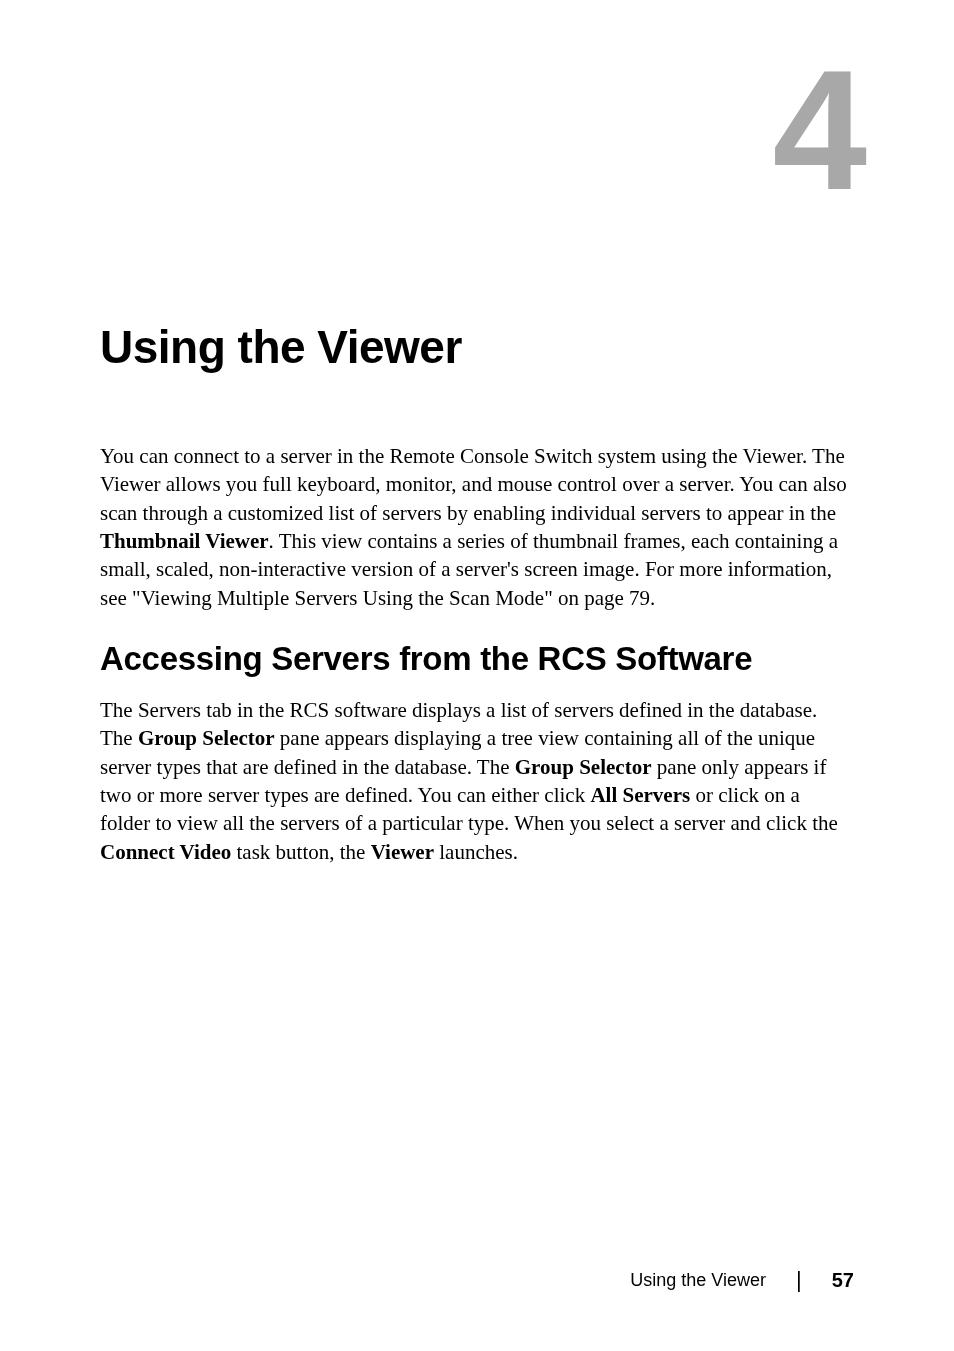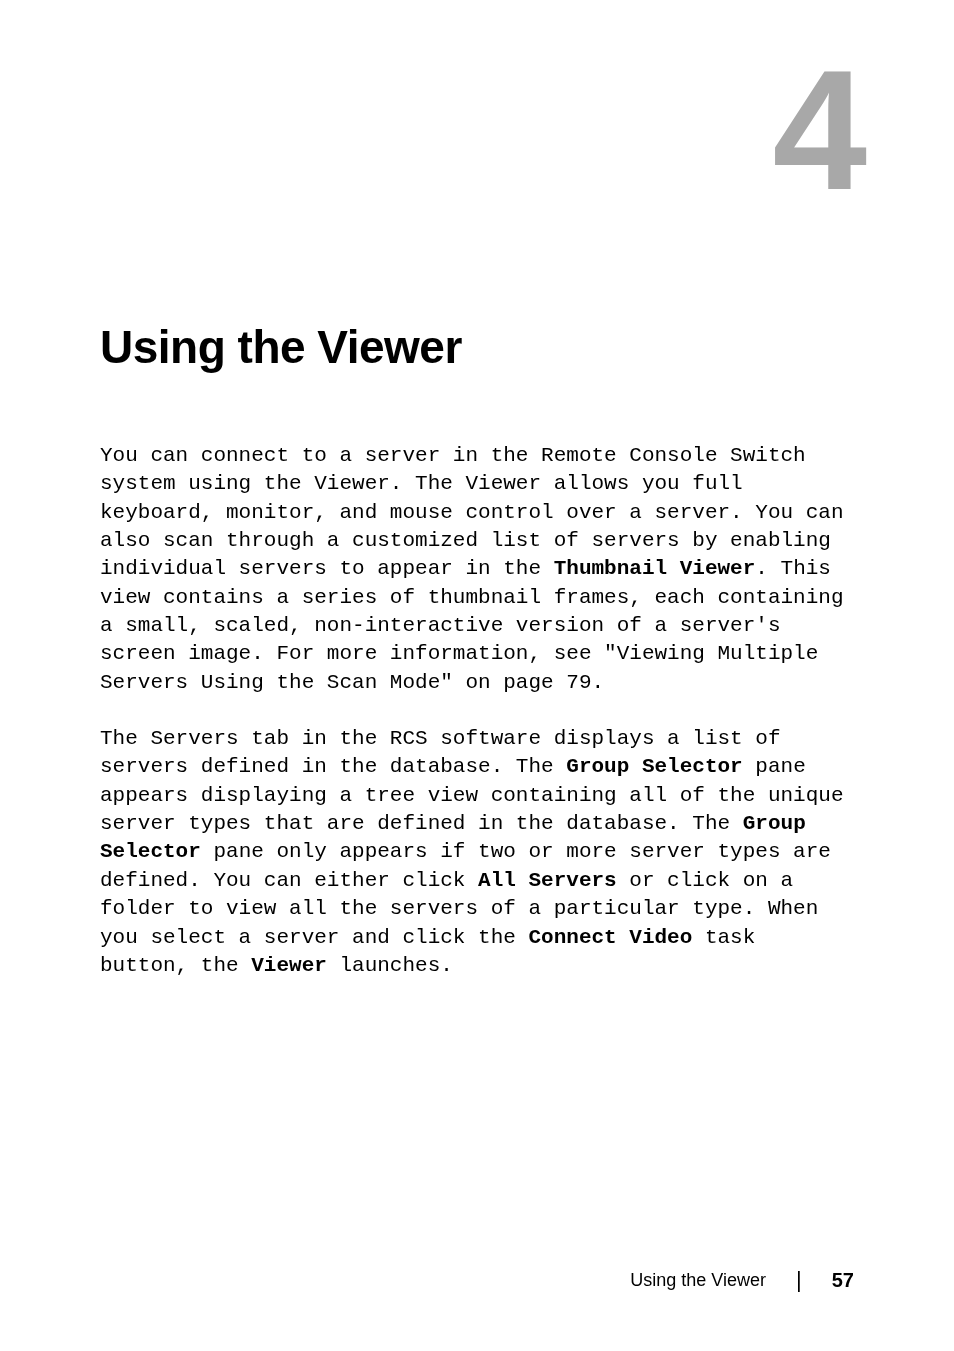--- a/index.html
+++ b/index.html
@@ -33,21 +33,21 @@
     }
     .chapter-title {
       font-family: Arial, Helvetica, sans-serif;
       font-size: 46px;
       font-weight: bold;
       color: #000000;
       margin-bottom: 68px;
       letter-spacing: -0.5px;
     }
     .body-paragraph {
-      font-family: Liberation Mono, monospace;
+      font-family: Liberation Serif, serif;
       font-size: 21px;
       line-height: 1.35;
       color: #000000;
       margin-bottom: 28px;
     }
     .section-heading {
       font-family: Arial, Helvetica, sans-serif;
       font-size: 33px;
       font-weight: bold;
       color: #000000;
@@ -87,20 +87,21 @@
 
 <div class="page">
   <div class="chapter-number">4</div>
 
   <h1 class="chapter-title">Using the Viewer</h1>
 
   <p class="body-paragraph">
     <span>You can connect to a server in the Remote Console Switch system using the Viewer. The Viewer allows you full keyboard, monitor, and mouse control over a server. You can also scan through a customized list of servers by enabling individual servers to appear in the </span><span class="bold">Thumbnail Viewer</span><span>. This view contains a series of thumbnail frames, each containing a small, scaled, non-interactive version of a server's screen image. For more information, see "Viewing Multiple Servers Using the Scan Mode" on page 79.</span>
   </p>
 
+  <h2 class="section-heading">Accessing Servers from the RCS Software</h2>
 
   <p class="body-paragraph">
     <span>The Servers tab in the RCS software displays a list of servers defined in the database. The </span><span class="bold">Group Selector</span><span> pane appears displaying a tree view containing all of the unique server types that are defined in the database. The </span><span class="bold">Group Selector</span><span> pane only appears if two or more server types are defined. You can either click </span><span class="bold">All Servers</span><span> or click on a folder to view all the servers of a particular type. When you select a server and click the </span><span class="bold">Connect Video</span><span> task button, the </span><span class="bold">Viewer</span><span> launches.</span>
   </p>
 
   <div class="footer">
     <span class="footer-title">Using the Viewer</span>
     <span class="footer-divider">|</span>
     <span class="footer-page">57</span>
   </div>

